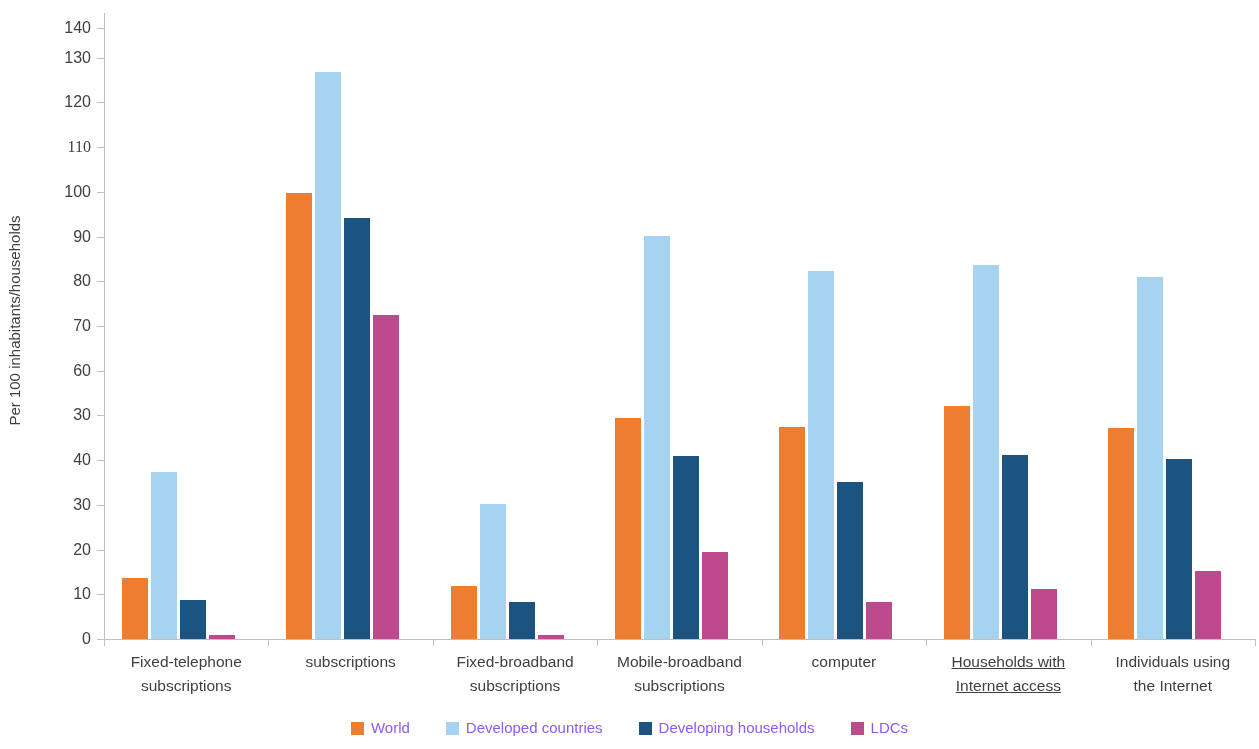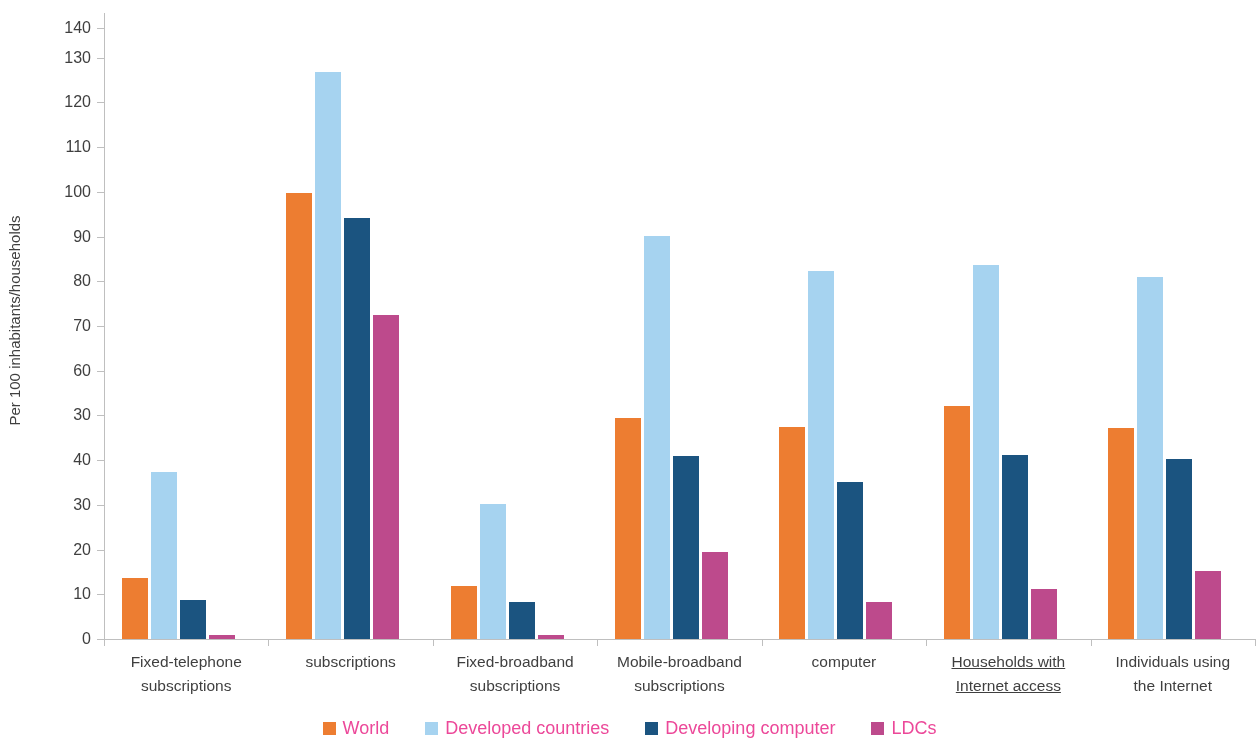--- a/index.html
+++ b/index.html
@@ -132,22 +132,22 @@
     display: flex;
     align-items: center;
     gap: 7px;
   }
   .legend-swatch {
     width: 13px;
     height: 13px;
     display: block;
   }
   .legend-label {
-    font-size: 18px;
-    color: #ec4899;
+    font-size: 15px;
+    color: #8b5cf6;
     line-height: 20px;
   }
 </style>
 </head>
 <body>
 
 <div id="page">
 
   <div class="y-axis-title">
     <span>Per 100 inhabitants/households</span>
@@ -159,21 +159,21 @@
         <div class="tick-mark"></div>
       </div>
       <div class="ytick" style="top: 57.7143px;">
         <div class="tick-label">130</div>
         <div class="tick-mark"></div>
       </div>
       <div class="ytick" style="top: 102.429px;">
         <div class="tick-label">120</div>
         <div class="tick-mark"></div>
       </div>
-      <div class="ytick" style="top: 147.143px;">
+      <div class="ytick" style="top: 147.143px; font-family: Liberation Serif, serif;">
         <div class="tick-label">110</div>
         <div class="tick-mark"></div>
       </div>
       <div class="ytick" style="top: 191.857px;">
         <div class="tick-label">100</div>
         <div class="tick-mark"></div>
       </div>
       <div class="ytick" style="top: 236.571px;">
         <div class="tick-label">90</div>
         <div class="tick-mark"></div>
@@ -307,21 +307,21 @@
       <div class="legend-item">
         <span class="legend-swatch" style="background: rgb(237, 125, 49);"></span>
         <span class="legend-label">World</span>
       </div>
       <div class="legend-item">
         <span class="legend-swatch" style="background: rgb(166, 211, 240);"></span>
         <span class="legend-label">Developed countries</span>
       </div>
       <div class="legend-item">
         <span class="legend-swatch" style="background: rgb(27, 84, 128);"></span>
-        <span class="legend-label">Developing computer</span>
+        <span class="legend-label">Developing households</span>
       </div>
       <div class="legend-item">
         <span class="legend-swatch" style="background: rgb(189, 74, 140);"></span>
         <span class="legend-label">LDCs</span>
       </div>
     </div>
 
 </div>
 
 </body></html>

